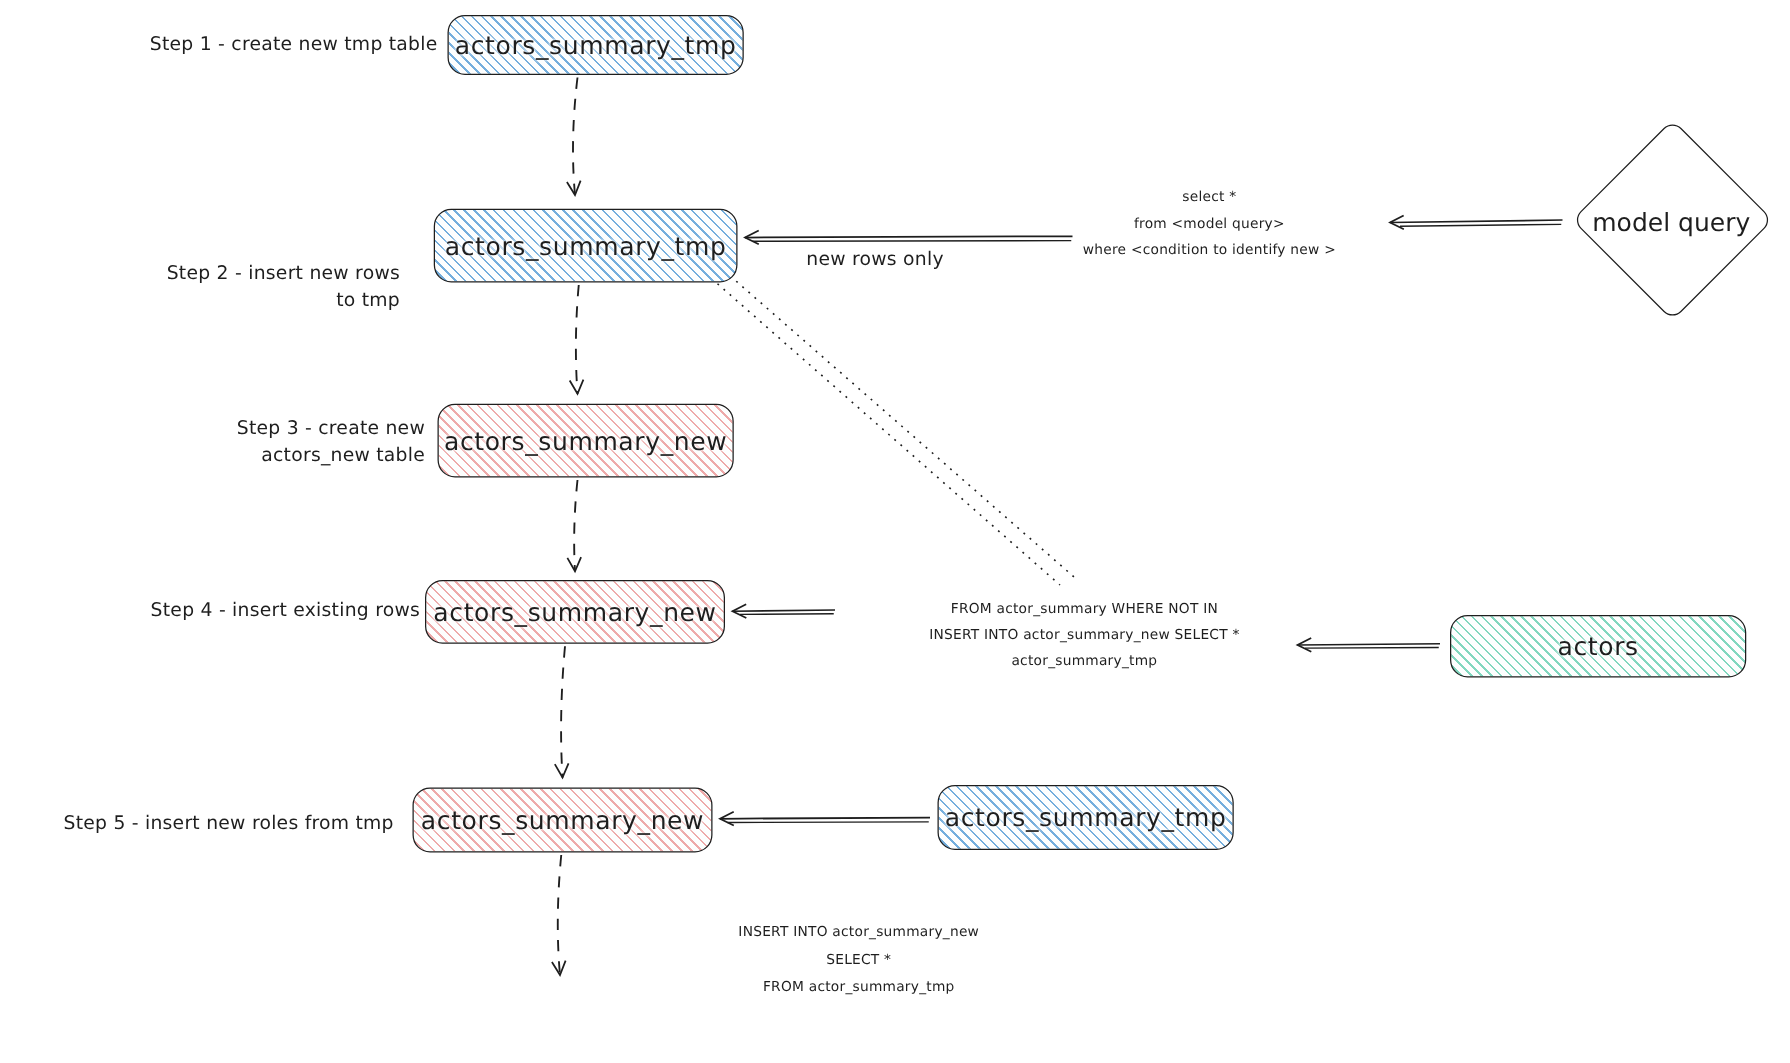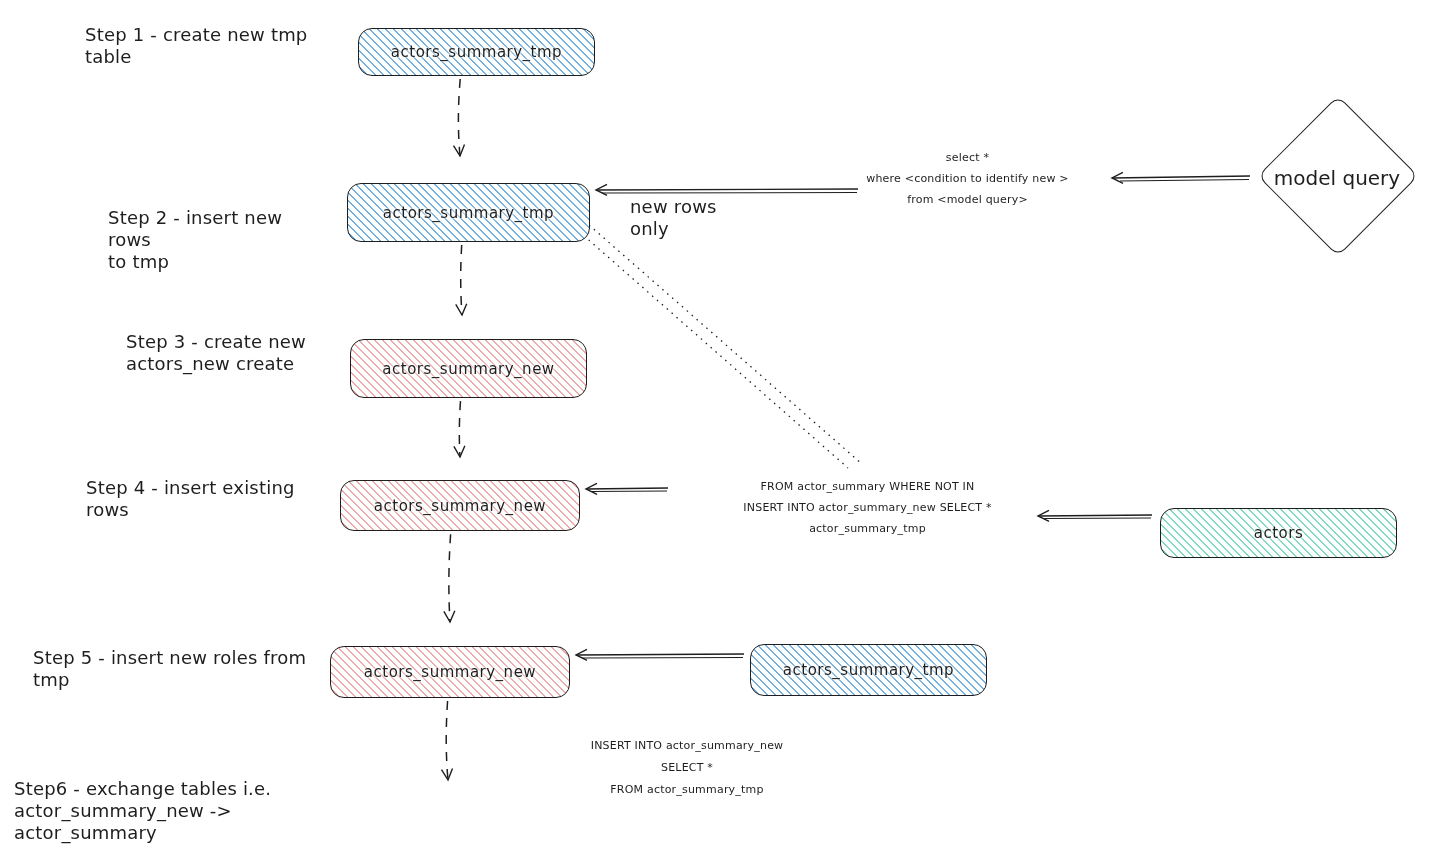--- a/index.html
+++ b/index.html
@@ -10,31 +10,30 @@
     color:var(--stroke, #1e1e1e);
   }
   .canvas { position:relative; width:1432px; height:850px; background:var(--canvas-bg,#ffffff); overflow:hidden; }
   .arrows { position:absolute; left:0; top:0; pointer-events:none; }
 
   .node {
     position:absolute;
     display:flex; align-items:center; justify-content:center;
     border:1.6px solid var(--stroke,#1e1e1e);
     border-radius:14px;
-    font-size:15px; letter-spacing:.5px;
+    font-size:20px; letter-spacing:.5px;
     background-color:#fdfefe;
-    margin-top:16px;
   }
   .node span { text-shadow:0 0 2px #fff, 0 0 4px #fff, 0 0 6px #fff; white-space:nowrap; }
   .hatch-blue   { background-image:repeating-linear-gradient(45deg, var(--blue-hatch,#74aedd)   0 1.4px, transparent 1.4px 5.6px); }
   .hatch-pink   { background-image:repeating-linear-gradient(45deg, var(--pink-hatch,#eeaaaa)   0 1.4px, transparent 1.4px 5.6px); }
   .hatch-teal   { background-image:repeating-linear-gradient(45deg, var(--teal-hatch,#82d7bf)   0 1.4px, transparent 1.4px 5.6px); }
   .hatch-yellow { background-image:repeating-linear-gradient(45deg, var(--yellow-hatch,#e9c86d) 0 1.4px, transparent 1.4px 5.6px); }
 
-  .label { position:absolute; font-size:18px; line-height:22px; text-align:left; letter-spacing:.2px; }
+  .label { position:absolute; font-size:15px; line-height:22px; text-align:right; letter-spacing:.2px; }
   .sql   { position:absolute; font-size:11px; line-height:21px; text-align:center; letter-spacing:.2px; }
 
   .diamond {
     position:absolute; left:1281px; top:119px; width:112px; height:112px;
     border:1.6px solid var(--stroke,#1e1e1e); border-radius:10px;
     transform:rotate(45deg); background:#ffffff;
   }
   .diamond-label { position:absolute; left:1267px; top:166px; width:140px; text-align:center; font-size:20px; }
 </style>
 </head>
@@ -87,36 +86,36 @@
   </div>
   <div class="node hatch-blue" style="left:347px; top:167px; width:241px; height:57px;">
     <span>actors_summary_tmp</span>
   </div>
 
   <div class="diamond"></div>
   <div class="diamond-label">model query</div>
 
   <div class="sql" style="left:795px; top:147px; width:345px;">
     <div>select *</div>
+    <div>from &lt;model query&gt;</div>
     <div>where &lt;condition to identify new &gt;</div>
-    <div>from &lt;model query&gt;</div>
   </div>
   <div class="label" style="left:630px; top:196px; width:125px;">
     <div>new rows only</div>
   </div>
 
   <div class="label" style="left:126px; top:331px; width:214px;">
     <div>Step 3 - create new</div>
-    <div>actors_new create</div>
+    <div>actors_new table</div>
   </div>
   <div class="node hatch-pink" style="left:350px; top:323px; width:235px; height:57px;">
     <span>actors_summary_new</span>
   </div>
 
-  <div class="label" style="left:86px; top:477px; width:234px;">
+  <div class="label" style="left:102px; top:477px; width:234px;">
     <div>Step 4 - insert existing rows</div>
   </div>
   <div class="node hatch-pink" style="left:340px; top:464px; width:238px; height:49px;">
     <span>actors_summary_new</span>
   </div>
 
   <div class="sql" style="left:675px; top:476px; width:385px;">
     <div>FROM actor_summary WHERE NOT IN</div>
     <div>INSERT INTO actor_summary_new SELECT *</div>
     <div>actor_summary_tmp</div>
@@ -133,18 +132,14 @@
   </div>
   <div class="node hatch-blue" style="left:750px; top:628px; width:235px; height:50px;">
     <span>actors_summary_tmp</span>
   </div>
   <div class="sql" style="left:543px; top:687px; width:288px; line-height:22px;margin-top:48px;">
     <div>INSERT INTO actor_summary_new</div>
     <div>SELECT *</div>
     <div>FROM actor_summary_tmp</div>
   </div>
 
-  <div class="label" style="left:14px; top:778px; width:306px;">
-    <div>Step6 - exchange tables i.e.</div>
-    <div>actor_summary_new -&gt; actor_summary</div>
-  </div>
 
 </div>
 
 </body></html>

